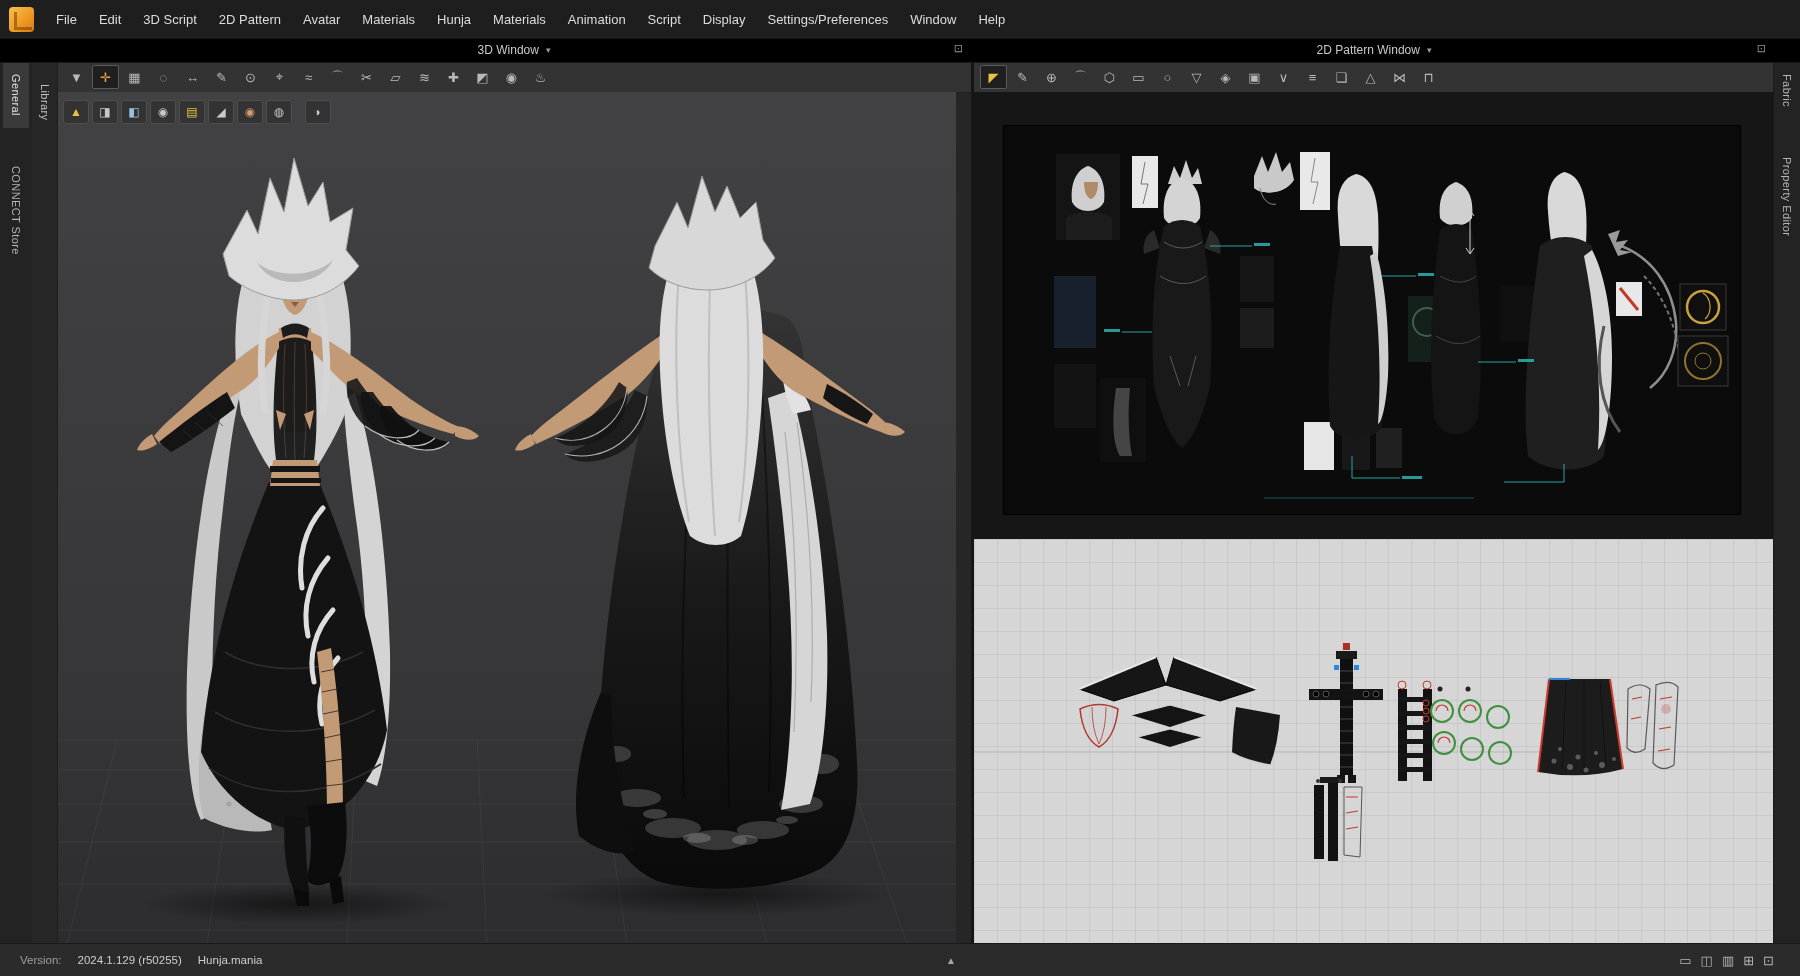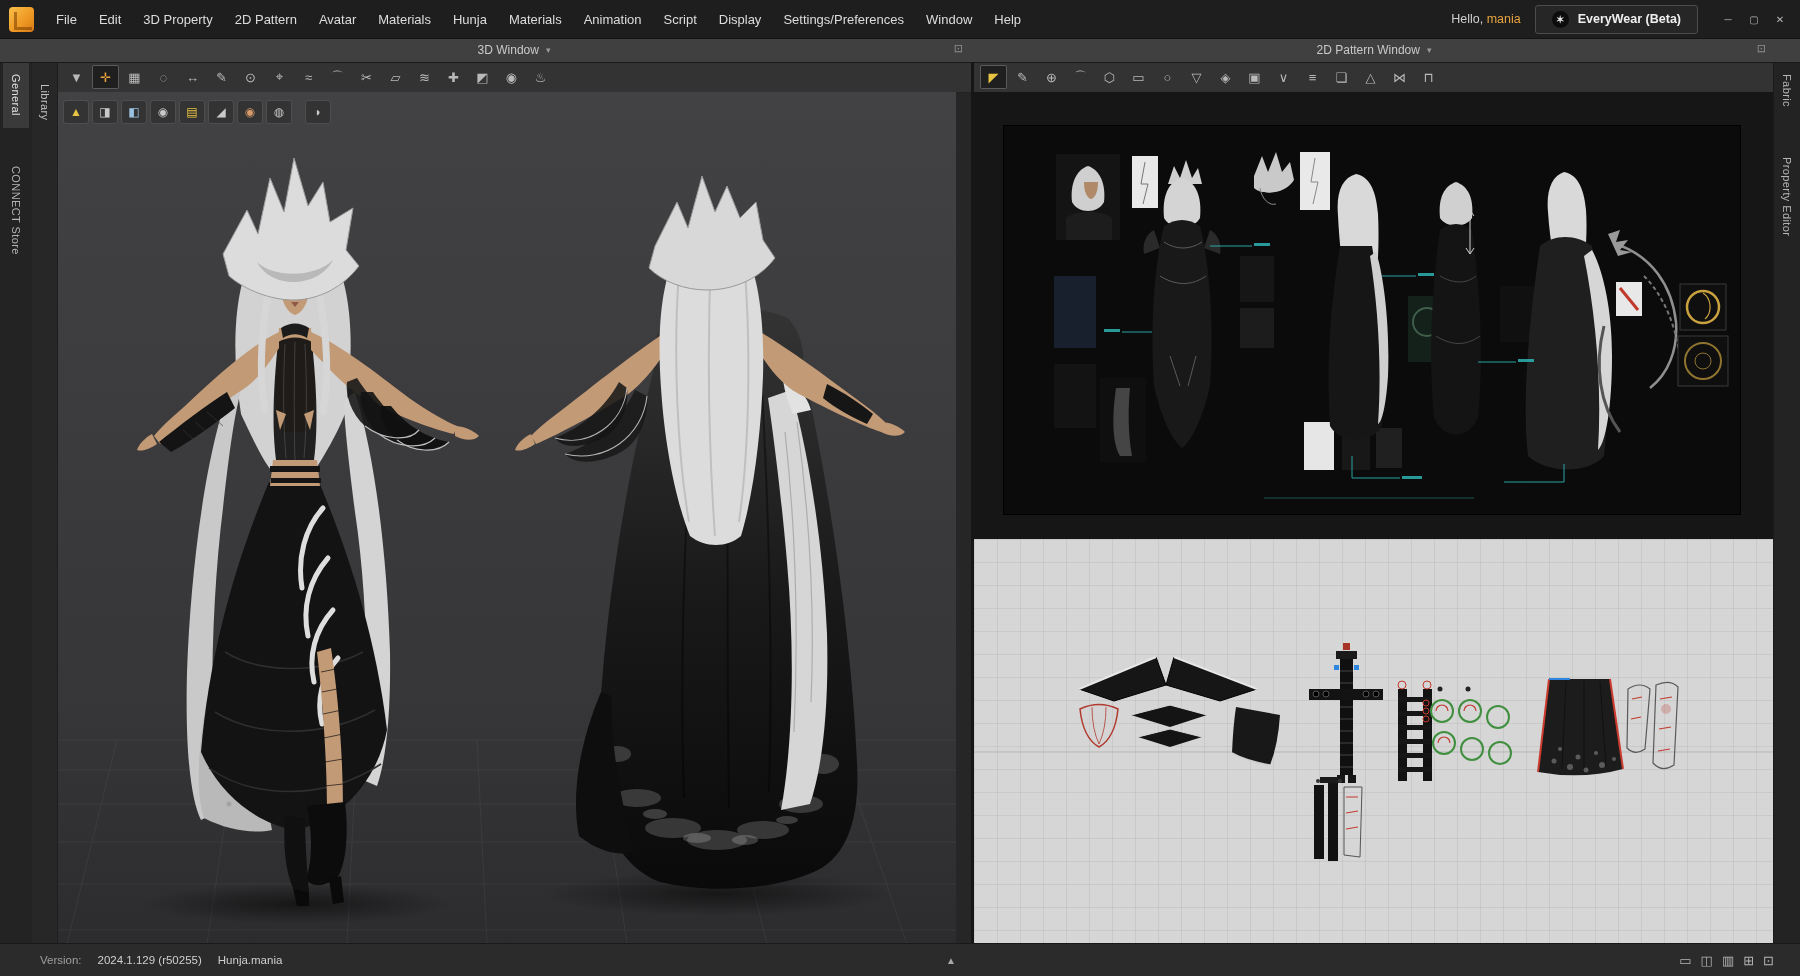--- a/index.html
+++ b/index.html
@@ -21,21 +21,21 @@
   .mb-right{margin-left:auto;display:flex;align-items:center;gap:14px;padding-right:8px}
   .greeting{font-size:12.5px;color:#cfcfcf;white-space:nowrap}
   .uname{color:#e8a33d}
   .ew-btn{display:flex;align-items:center;gap:9px;background:#262626;border:1px solid #4c4c4c;
     border-radius:3px;color:#efefef;font-size:12.5px;font-weight:bold;padding:5px 16px;cursor:pointer}
   .ew-icon{width:17px;height:17px;background:#0c0c0c;border-radius:50%;color:#e5e5e5;
     font-size:10px;line-height:17px;text-align:center}
   .win-controls{display:flex;gap:2px;margin-left:4px}
   .win-btn{width:24px;height:20px;font-size:10px;color:#b5b5b5;display:flex;align-items:center;justify-content:center;cursor:pointer}
   
-  .header-row{position:absolute;top:38px;left:0;right:0;height:24px;background:#404040;border-bottom:1px solid #191919;z-index:9}
+  .header-row{position:absolute;top:38px;left:0;right:0;height:24px;background:#000000;border-bottom:1px solid #191919;z-index:9}
   .header-half{position:absolute;top:0;height:100%;display:flex;align-items:center;justify-content:center;gap:7px}
   .header-title{font-size:12px;color:#c9c9c9}
   .caret{font-size:9px;color:#9a9a9a}
   .header-opt{position:absolute;right:8px;top:4px;font-size:11px;color:#8f8f8f;cursor:pointer}
   
   .strip{position:absolute;top:62px;bottom:32px;background:#232323;display:flex;flex-direction:column;align-items:center;z-index:5}
   .strip-left{left:0;width:32px;border-right:1px solid #1a1a1a}
   .strip-lib{left:32px;width:25px;background:#272727;border-right:1px solid #1d1d1d}
   .strip-right{right:0;width:26px;border-left:1px solid #1a1a1a}
   .vtab,.vlabel{writing-mode:vertical-rl;font-size:11px;letter-spacing:.4px;color:#b5b5b5;
@@ -62,62 +62,47 @@
   .refboard{position:absolute;left:0;top:30px;width:800px;height:447px;background:#161616}
   .refboard-inner{position:absolute;left:30px;top:34px;width:736px;height:388px;background:#0b0b0b;box-shadow:0 0 0 1px #000}
   .pattern-area{position:absolute;left:0;top:477px;width:800px;bottom:0;background-color:#d6d6d6;
     background-image:linear-gradient(rgba(110,110,110,.12) 1px,transparent 1px),
                      linear-gradient(90deg,rgba(110,110,110,.12) 1px,transparent 1px);
     background-size:23px 23px}
   .pattern-area svg{position:absolute;left:0;top:0;width:100%;height:100%}
   
   .statusbar{position:absolute;left:0;right:0;bottom:0;height:32px;background:#2b2b2b;border-top:1px solid #191919;
     display:flex;align-items:center;font-size:11.5px;color:#9f9f9f;z-index:10}
-  .sb-left{display:flex;gap:16px;padding-left:40px;align-items:center}
+  .sb-left{display:flex;gap:16px;padding-left:20px;align-items:center}
   .sb-value{color:#cfcfcf}
   .sb-chevron{position:absolute;left:946px;top:0;height:100%;display:flex;align-items:center;color:#a8a8a8;font-size:10px;cursor:pointer}
   .sb-right{position:absolute;right:26px;top:0;height:100%;display:flex;gap:9px;align-items:center}
   .sb-icon{font-size:13px;color:#b5b5b5;cursor:pointer}
 </style>
 </head>
 <body>
 
 <div class="menubar">
   <div class="logo"></div>
   <nav class="menu">
       <div class="menu-item">File</div>
       <div class="menu-item">Edit</div>
-      <div class="menu-item">3D Property</div>
+      <div class="menu-item">3D Script</div>
       <div class="menu-item">2D Pattern</div>
       <div class="menu-item">Avatar</div>
       <div class="menu-item">Materials</div>
       <div class="menu-item">Hunja</div>
       <div class="menu-item">Materials</div>
       <div class="menu-item">Animation</div>
       <div class="menu-item">Script</div>
       <div class="menu-item">Display</div>
       <div class="menu-item">Settings/Preferences</div>
       <div class="menu-item">Window</div>
       <div class="menu-item">Help</div>
     </nav>
-  <div class="mb-right">
-    <div class="greeting">
-      <span>Hello,</span>
-      <span class="uname">mania</span>
-    </div>
-    <button class="ew-btn">
-      <span class="ew-icon">✶</span>
-      <span>EveryWear (Beta)</span>
-    </button>
-    <div class="win-controls">
-        <div class="win-btn">─</div>
-        <div class="win-btn">▢</div>
-        <div class="win-btn">✕</div>
-      </div>
-  </div>
 </div>
 
 <div class="header-row">
   <div class="header-half" style="left:57px;width:914px">
     <span class="header-title">3D Window</span>
     <span class="caret">▾</span>
     <span class="header-opt">⊡</span>
   </div>
   <div class="header-half" style="left:974px;width:800px">
     <span class="header-title">2D Pattern Window</span>

